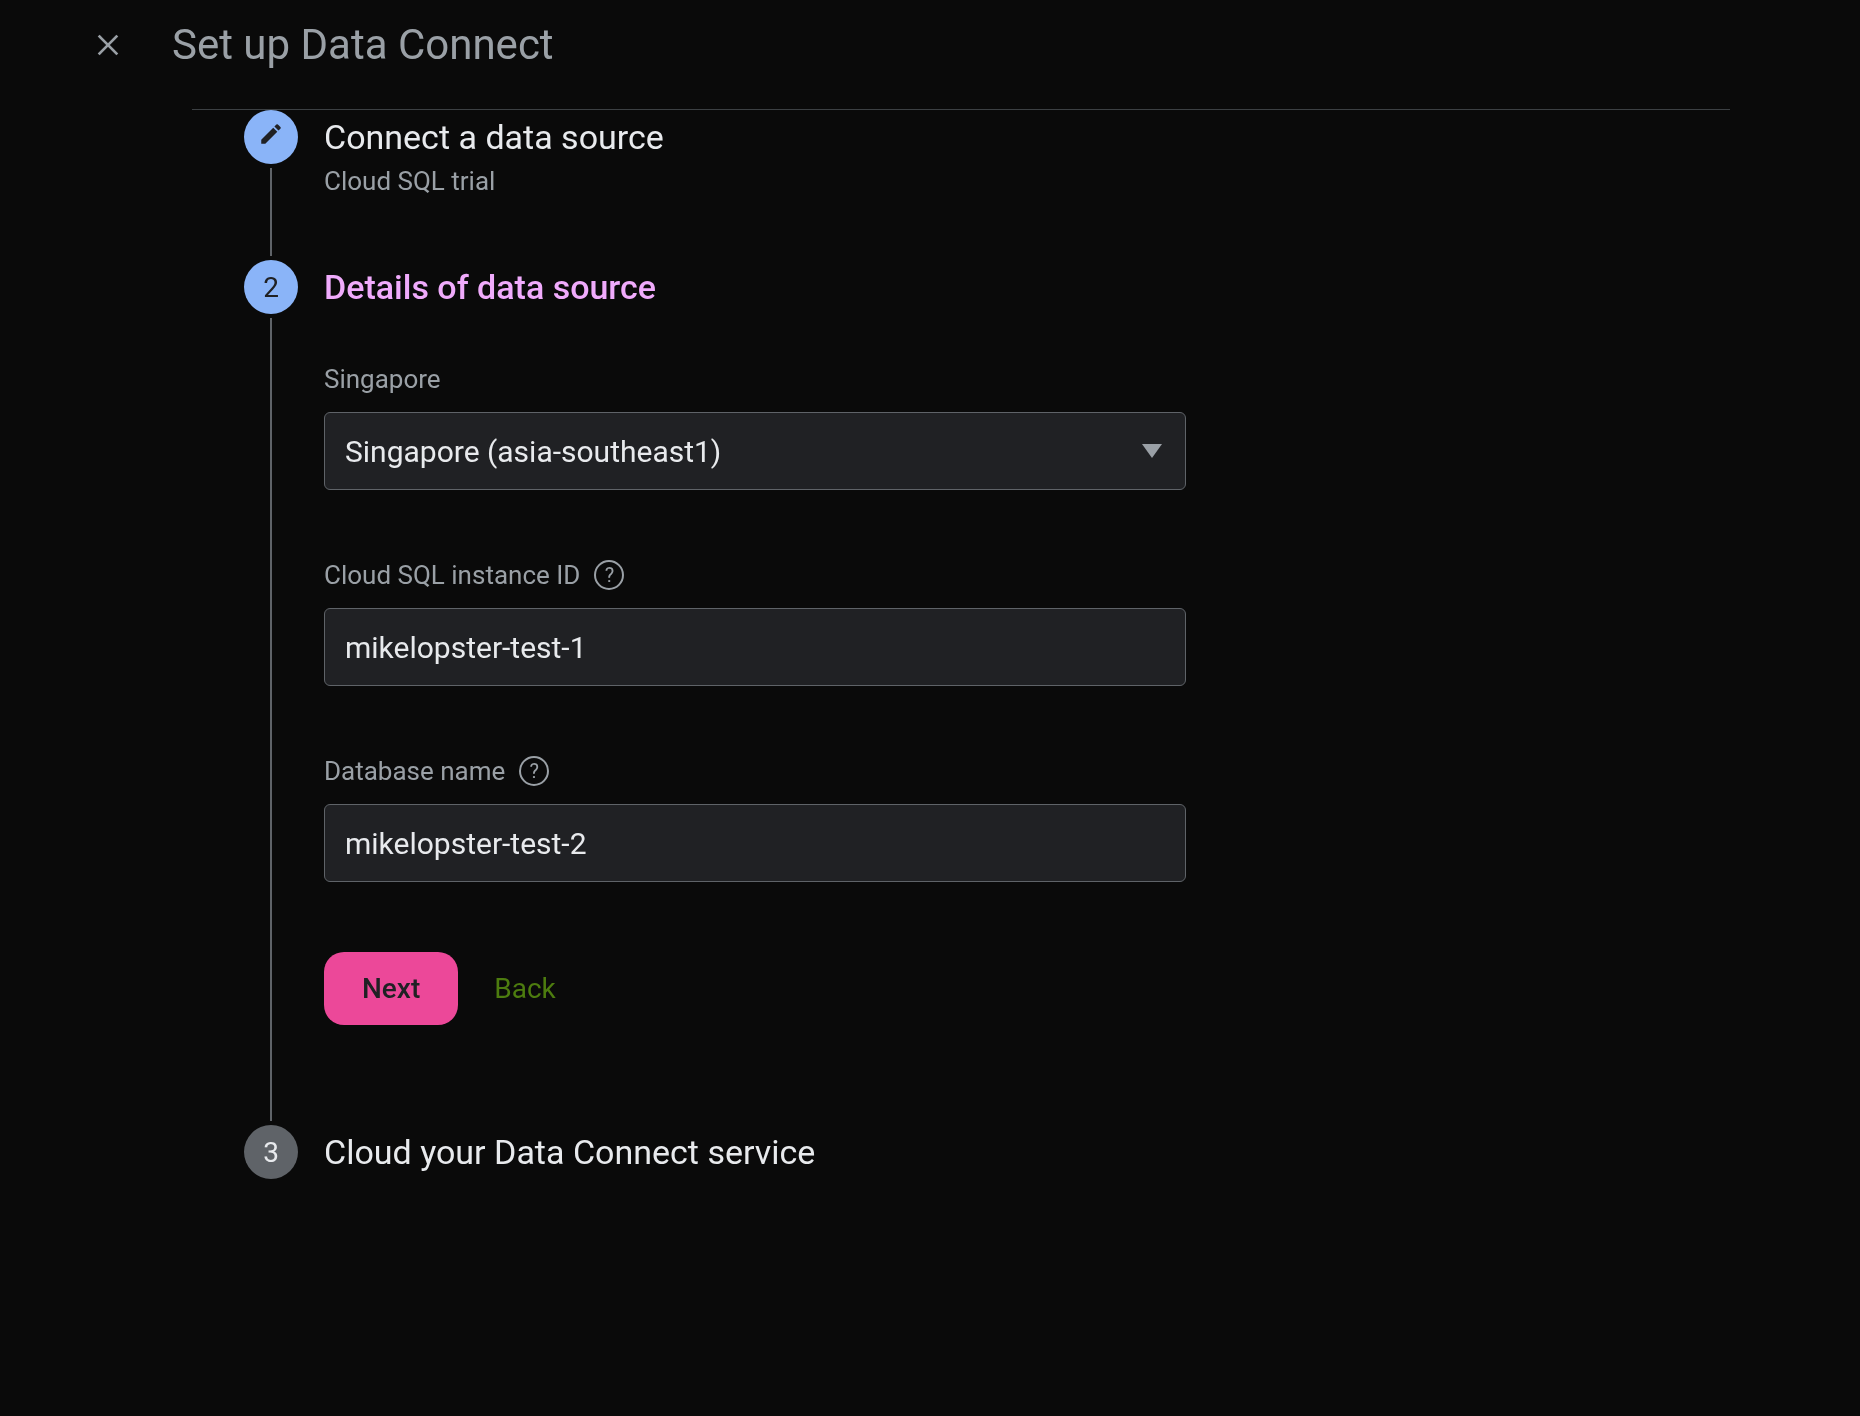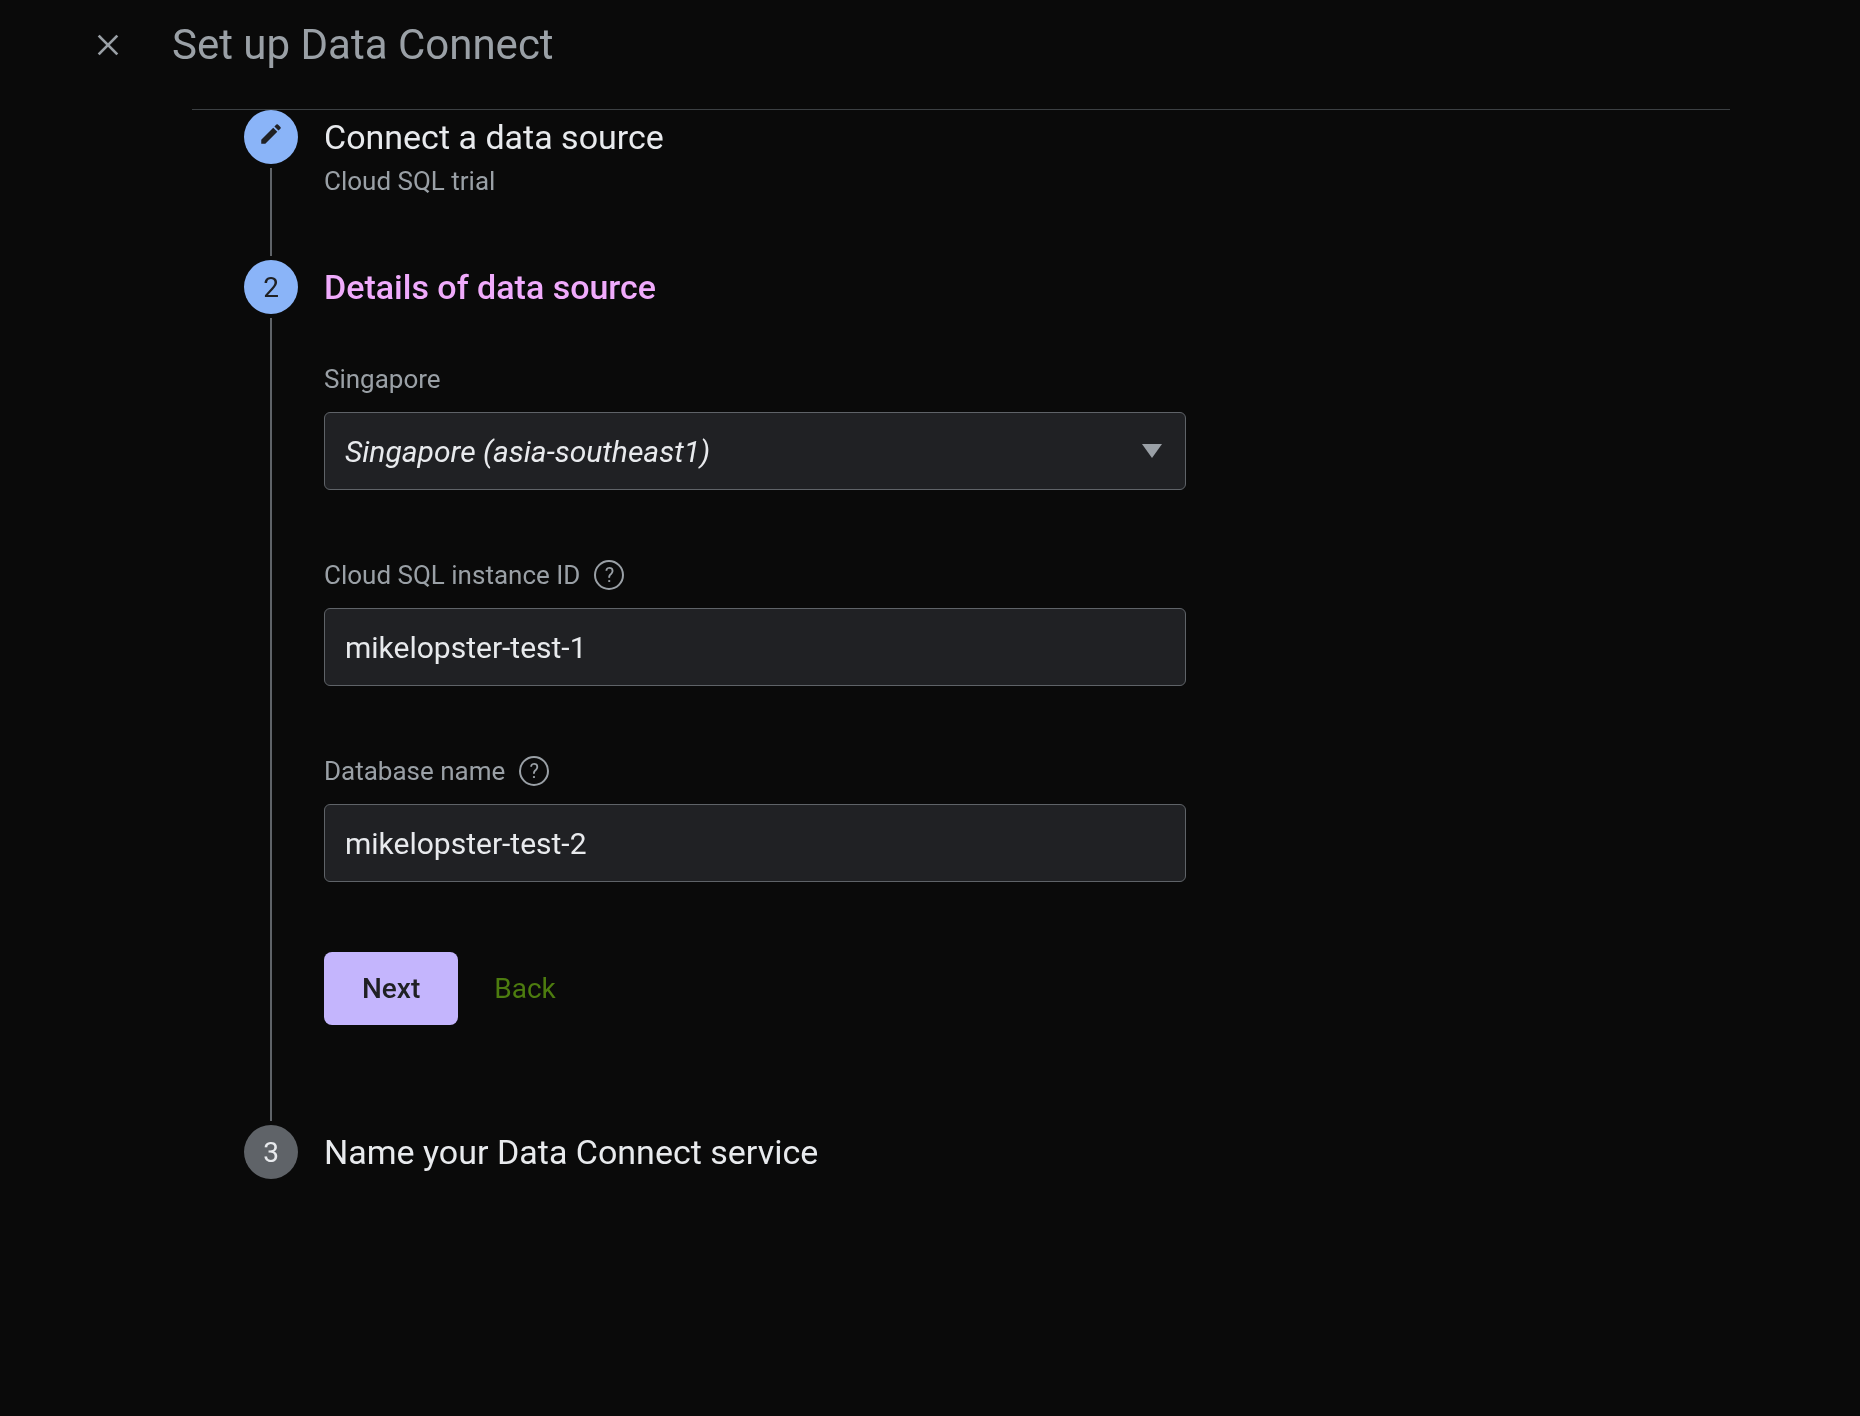--- a/index.html
+++ b/index.html
@@ -149,21 +149,20 @@
     font-size: 30px;
     padding: 0 20px;
     font-family: inherit;
     outline: none;
   }
   .select-field {
     appearance: none;
     -webkit-appearance: none;
     padding-right: 44px;
     cursor: pointer;
-    font-style: italic;
   }
   .dropdown-arrow {
     position: absolute;
     right: 24px;
     top: 50%;
     transform: translateY(-50%);
     pointer-events: none;
     color: #9aa0a6;
   }
   .dropdown-arrow svg {
@@ -171,24 +170,24 @@
     height: 14px;
     display: block;
   }
   .button-row {
     display: flex;
     gap: 36px;
     align-items: center;
     margin-top: 20px;
   }
   .btn-primary {
-    background: #c4b5fd;
+    background: #ec4899;
     color: #202124;
     border: none;
-    border-radius: 8px;
+    border-radius: 20px;
     padding: 20px 38px;
     font-size: 28px;
     font-weight: 500;
     cursor: pointer;
     font-family: inherit;
   }
   .btn-text {
     background: transparent;
     color: #4d7c0f;
     border: none;
@@ -295,17 +294,17 @@
     </div>
   </div>
 
   <div class="step">
     <div class="step-indicator">
       <div class="step-circle pending">
         <span>3</span>
       </div>
     </div>
     <div class="step-content">
-      <div class="step-title muted">Name your Data Connect service</div>
+      <div class="step-title muted">Cloud your Data Connect service</div>
     </div>
   </div>
 
 </div>
 
 </body></html>

